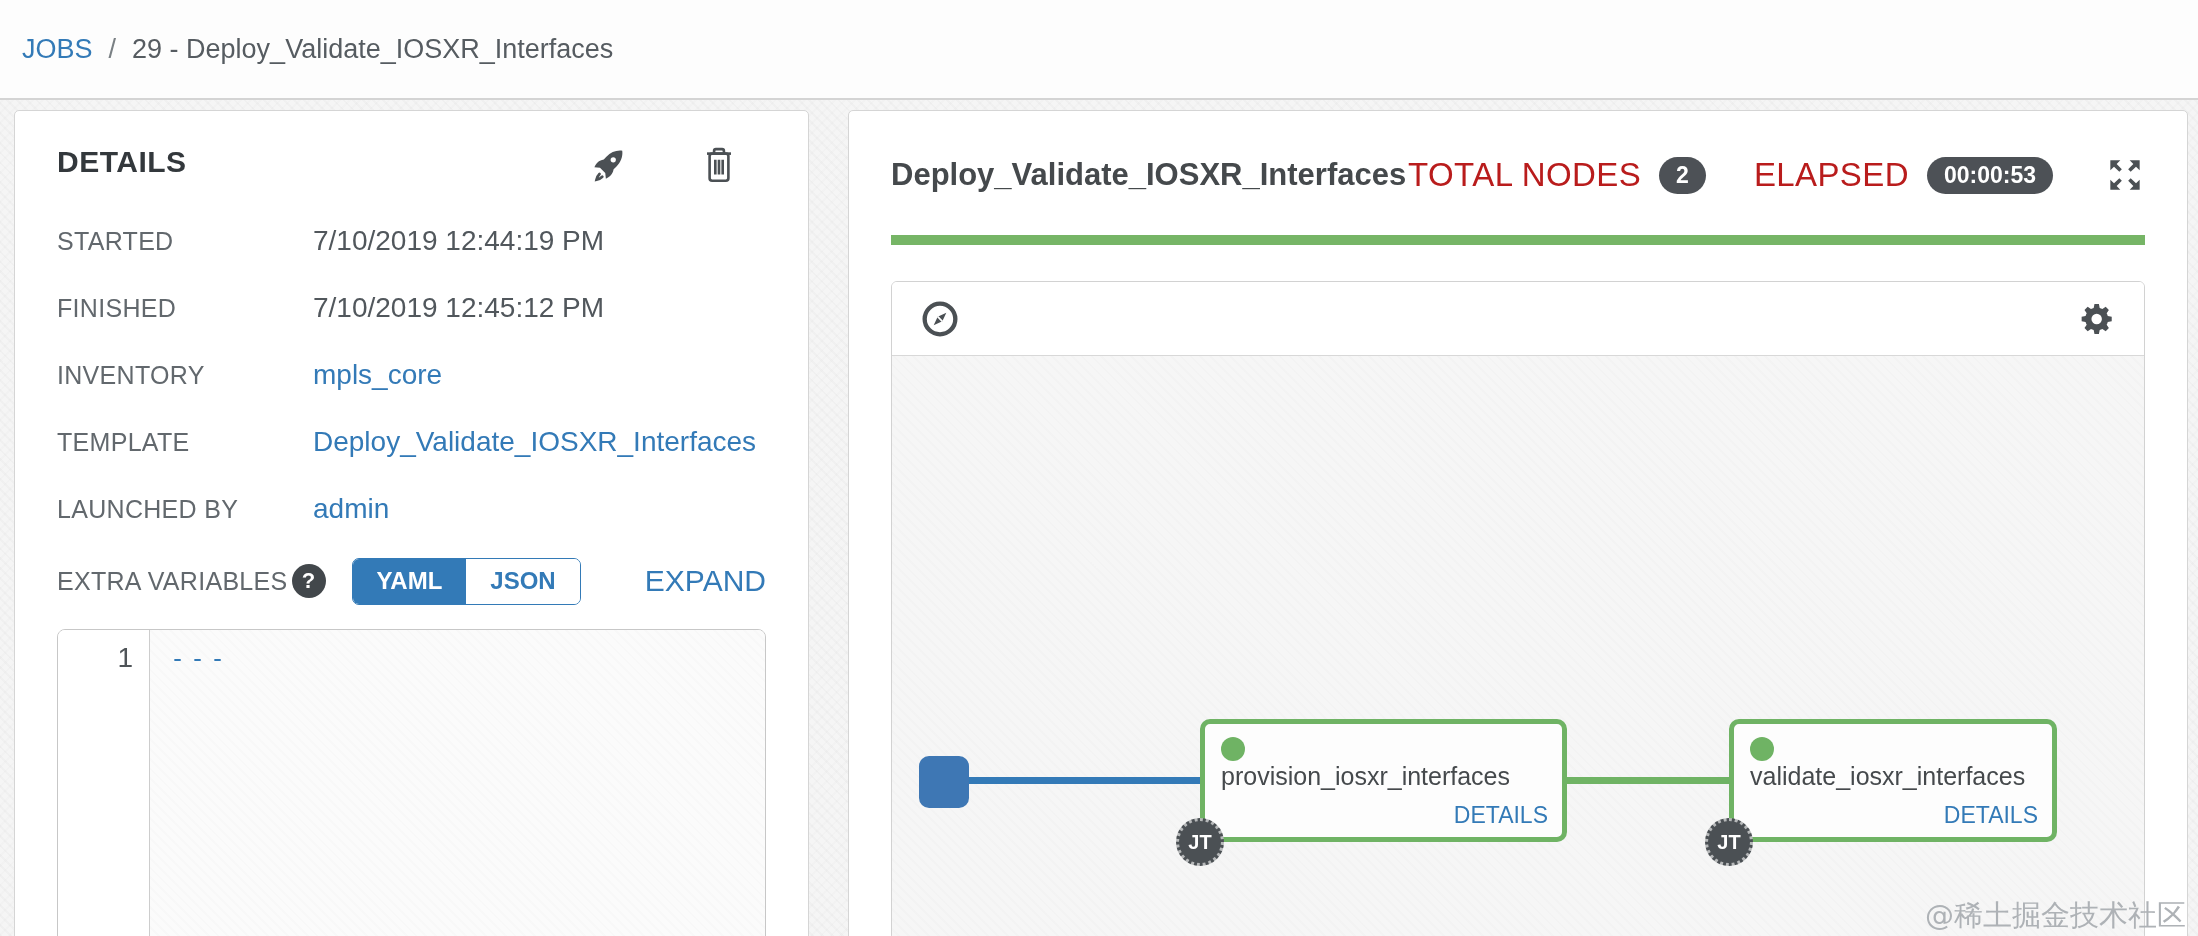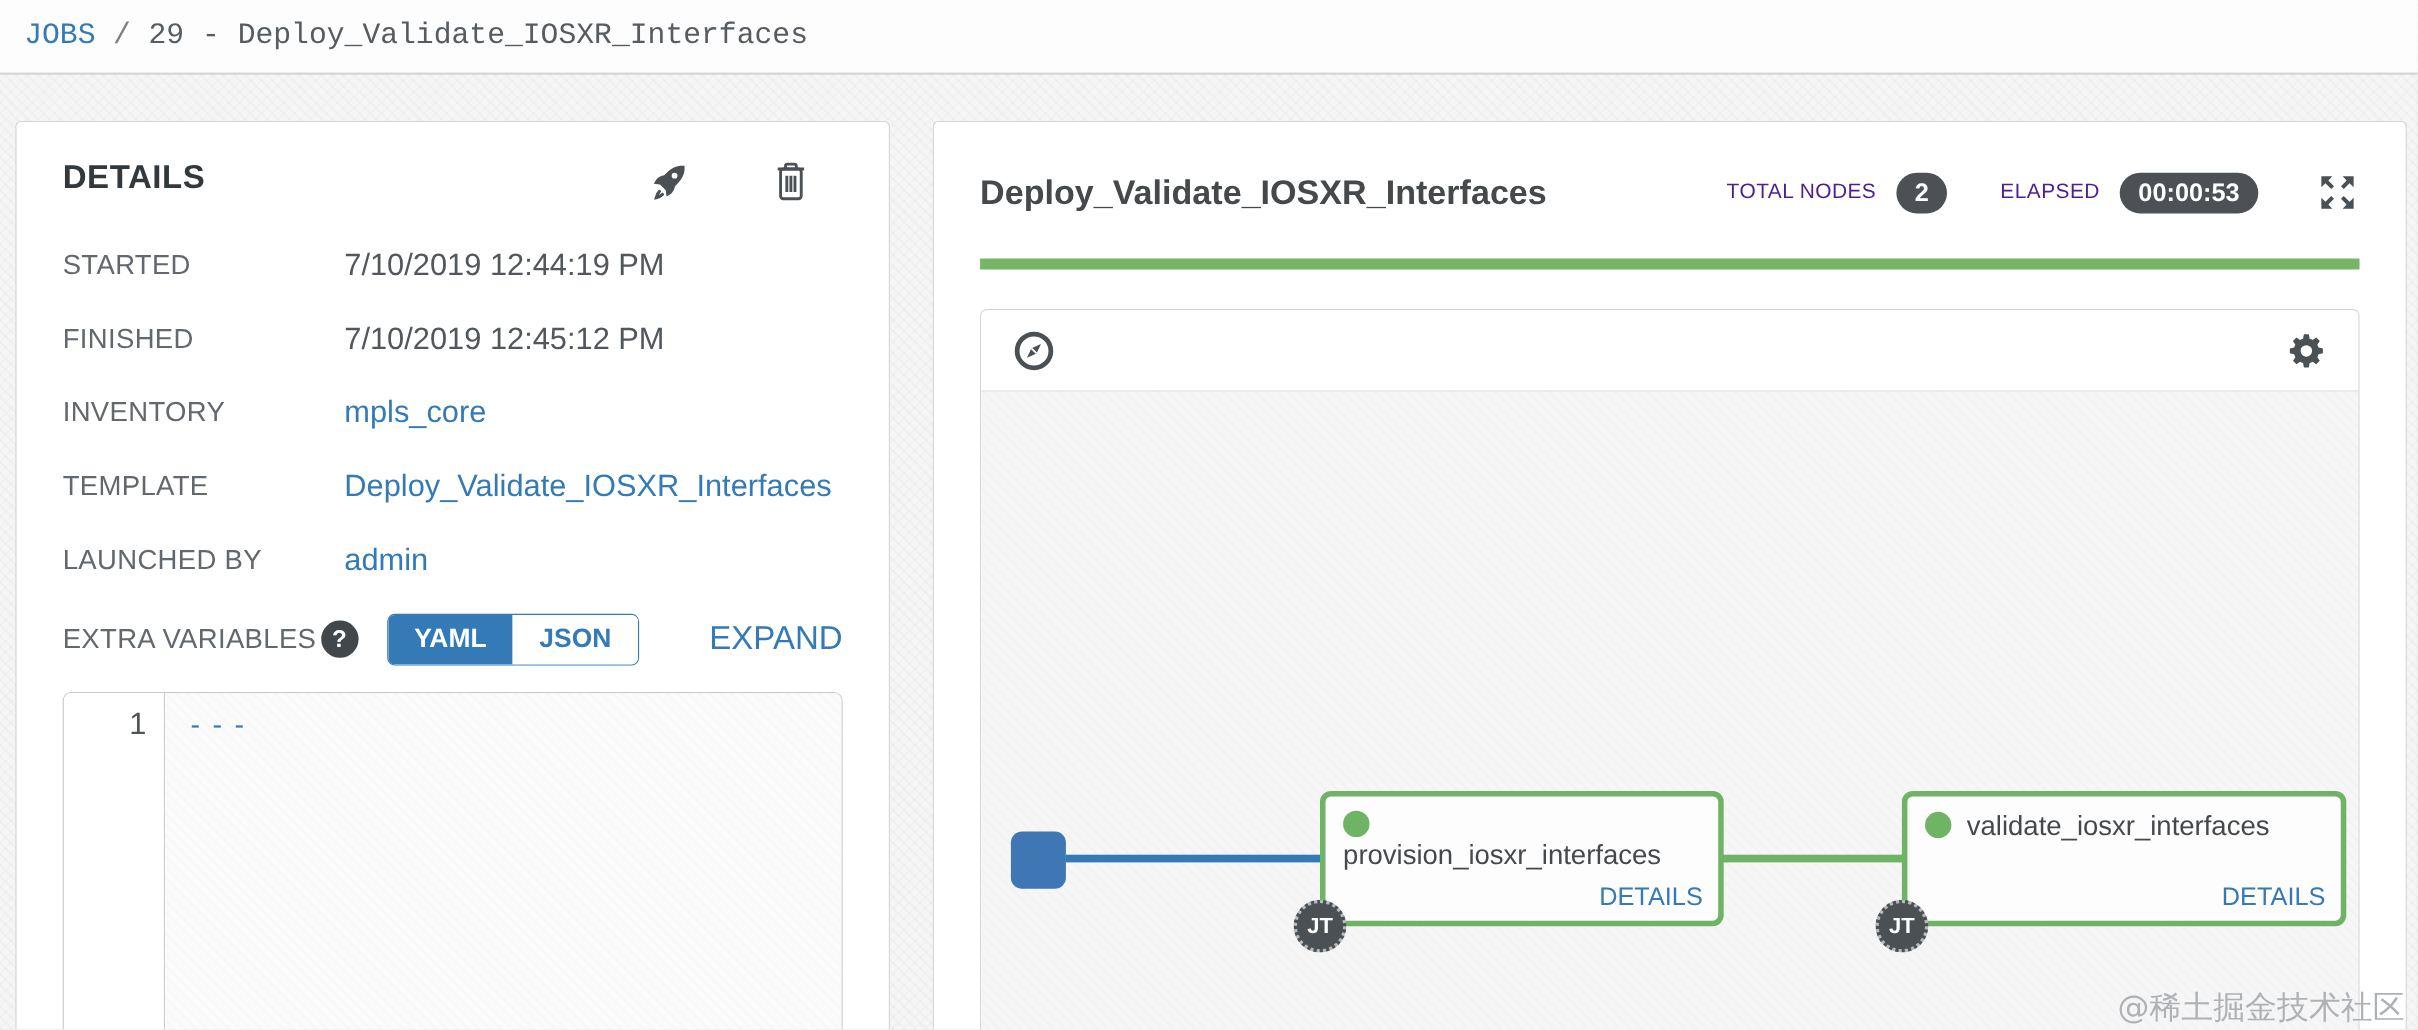--- a/index.html
+++ b/index.html
@@ -7,23 +7,23 @@
   .page {
     position:relative; width:2198px; height:936px; overflow:hidden;
     font-family:"Liberation Sans", sans-serif; color:#51575c;
     background-color:#f5f5f5;
     background-image:
       repeating-linear-gradient(45deg, rgba(0,0,0,0.018) 0 2px, transparent 2px 7px),
       repeating-linear-gradient(-45deg, rgba(0,0,0,0.012) 0 2px, transparent 2px 7px);
   }
   
   .topbar {
-    position:absolute; top:0; left:0; right:0; height:68px;
+    position:absolute; top:0; left:0; right:0; height:100px;
     background:#fdfdfd; border-bottom:2px solid #d4d4d4;
-    display:flex; align-items:center; padding:0 22px; font-size:27px;font-family:Liberation Mono, monospace;
+    display:flex; align-items:center; padding:0 22px; font-size:27px;
   }
   .crumb-link { color:var(--link_blue,#337ab7); text-decoration:none; cursor:pointer; }
   .crumb-sep { color:#7a8084; margin:0 16px; }
   .crumb-cur { color:#565c61; }
   
   .card {
     position:absolute; background:#fff; border:1px solid #d5d5d5; border-radius:5px;
   }
   .details-card { left:14px; top:110px; width:795px; height:890px; padding:34px 42px; }
   .workflow-card { left:848px; top:110px; width:1340px; height:890px; padding:44px 42px; }
@@ -66,21 +66,21 @@
     background-image:repeating-linear-gradient(45deg, rgba(0,0,0,0.012) 0 2px, transparent 2px 7px);
   }
   .editor-code {
     font-family:"DejaVu Sans Mono", monospace; font-size:25px; letter-spacing:5px;
     color:var(--link_blue,#337ab7);
   }
   
   .wf-head { display:flex; align-items:center; }
   .wf-title { font-size:31px; font-weight:bold; color:#45494c; }
   .stat-group { display:flex; align-items:center; }
-  .stat-label { font-size:19px; color:#4c1d95; letter-spacing:0.4px; }
+  .stat-label { font-size:33px; color:#b91c1c; letter-spacing:0.4px; }
   .stat-badge {
     background:var(--badge_dark,#4d5156); color:#fff; border-radius:22px;
     padding:5px 17px; font-size:23px; font-weight:bold; margin-left:18px;
   }
   .wf-head .g1 { margin-left:auto; }
   .wf-head .g2 { margin-left:48px; }
   .fullscreen-btn { margin-left:52px; }
   .progress-bar { height:10px; background:var(--bar_green,#76b566); margin-top:40px; }
   .chart-panel {
     margin-top:36px; border:1px solid #d2d2d2; border-radius:6px; height:660px;
@@ -101,21 +101,21 @@
   }
   .wf-link { position:absolute; height:7px; top:421px; }
   .wf-link.blue { left:77px; width:232px; background:var(--link_blue,#337ab7); }
   .wf-link.green { left:674px; width:164px; background:var(--success_green,#6fb364); }
   .wf-node {
     position:absolute; top:363px; height:123px; background:#fdfdfd;
     border:5px solid var(--success_green,#6fb364); border-radius:10px;
     padding:13px 16px; cursor:pointer;
   }
   .wf-node.n1 { left:308px; width:367px; }
-  .wf-node.n2 { left:837px; width:404px; }
+  .wf-node.n2 { left:837px; width:328px; }
   .node-dot {
     display:inline-block; width:24px; height:24px; border-radius:50%;
     background:var(--success_green,#6fb364); margin-right:14px; vertical-align:-3px;
   }
   .node-name { font-size:25px; color:#45494c; }
   .node-details {
     position:absolute; right:14px; bottom:8px; font-size:23px;
     color:var(--link_blue,#337ab7); text-decoration:none; cursor:pointer;
   }
   .jt-badge {

